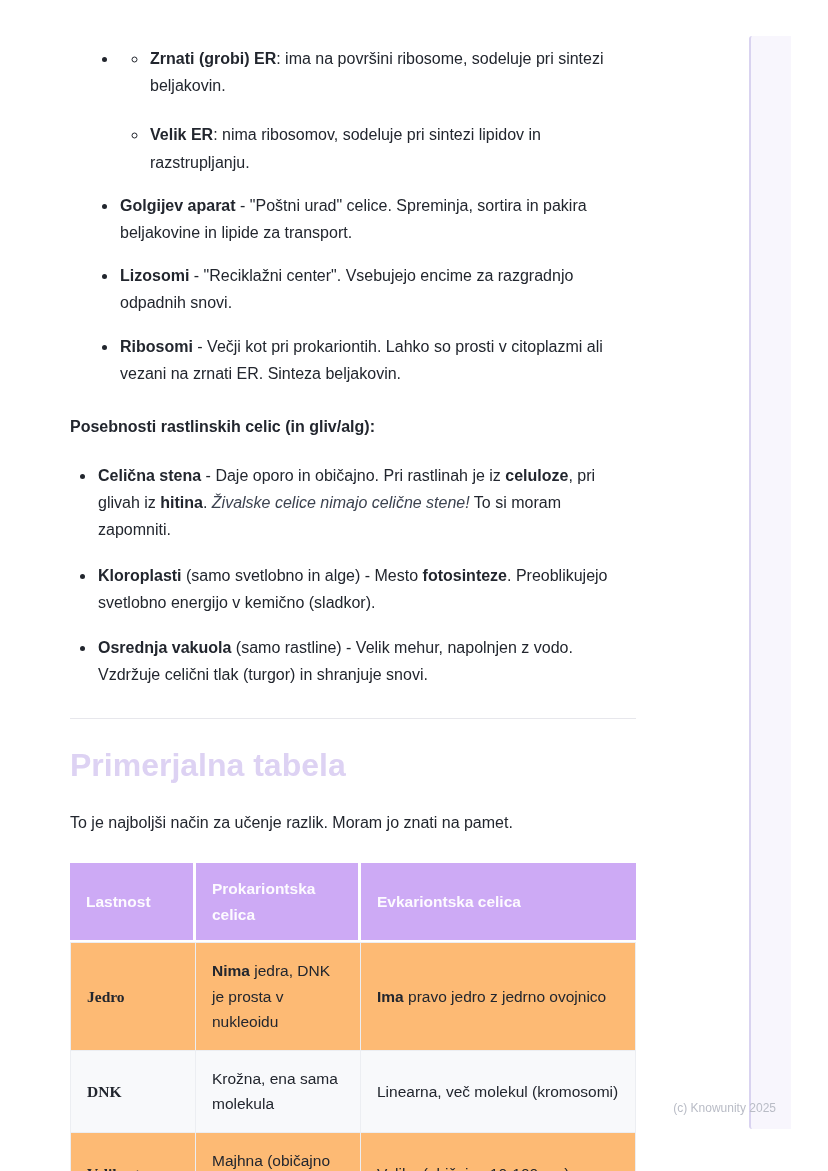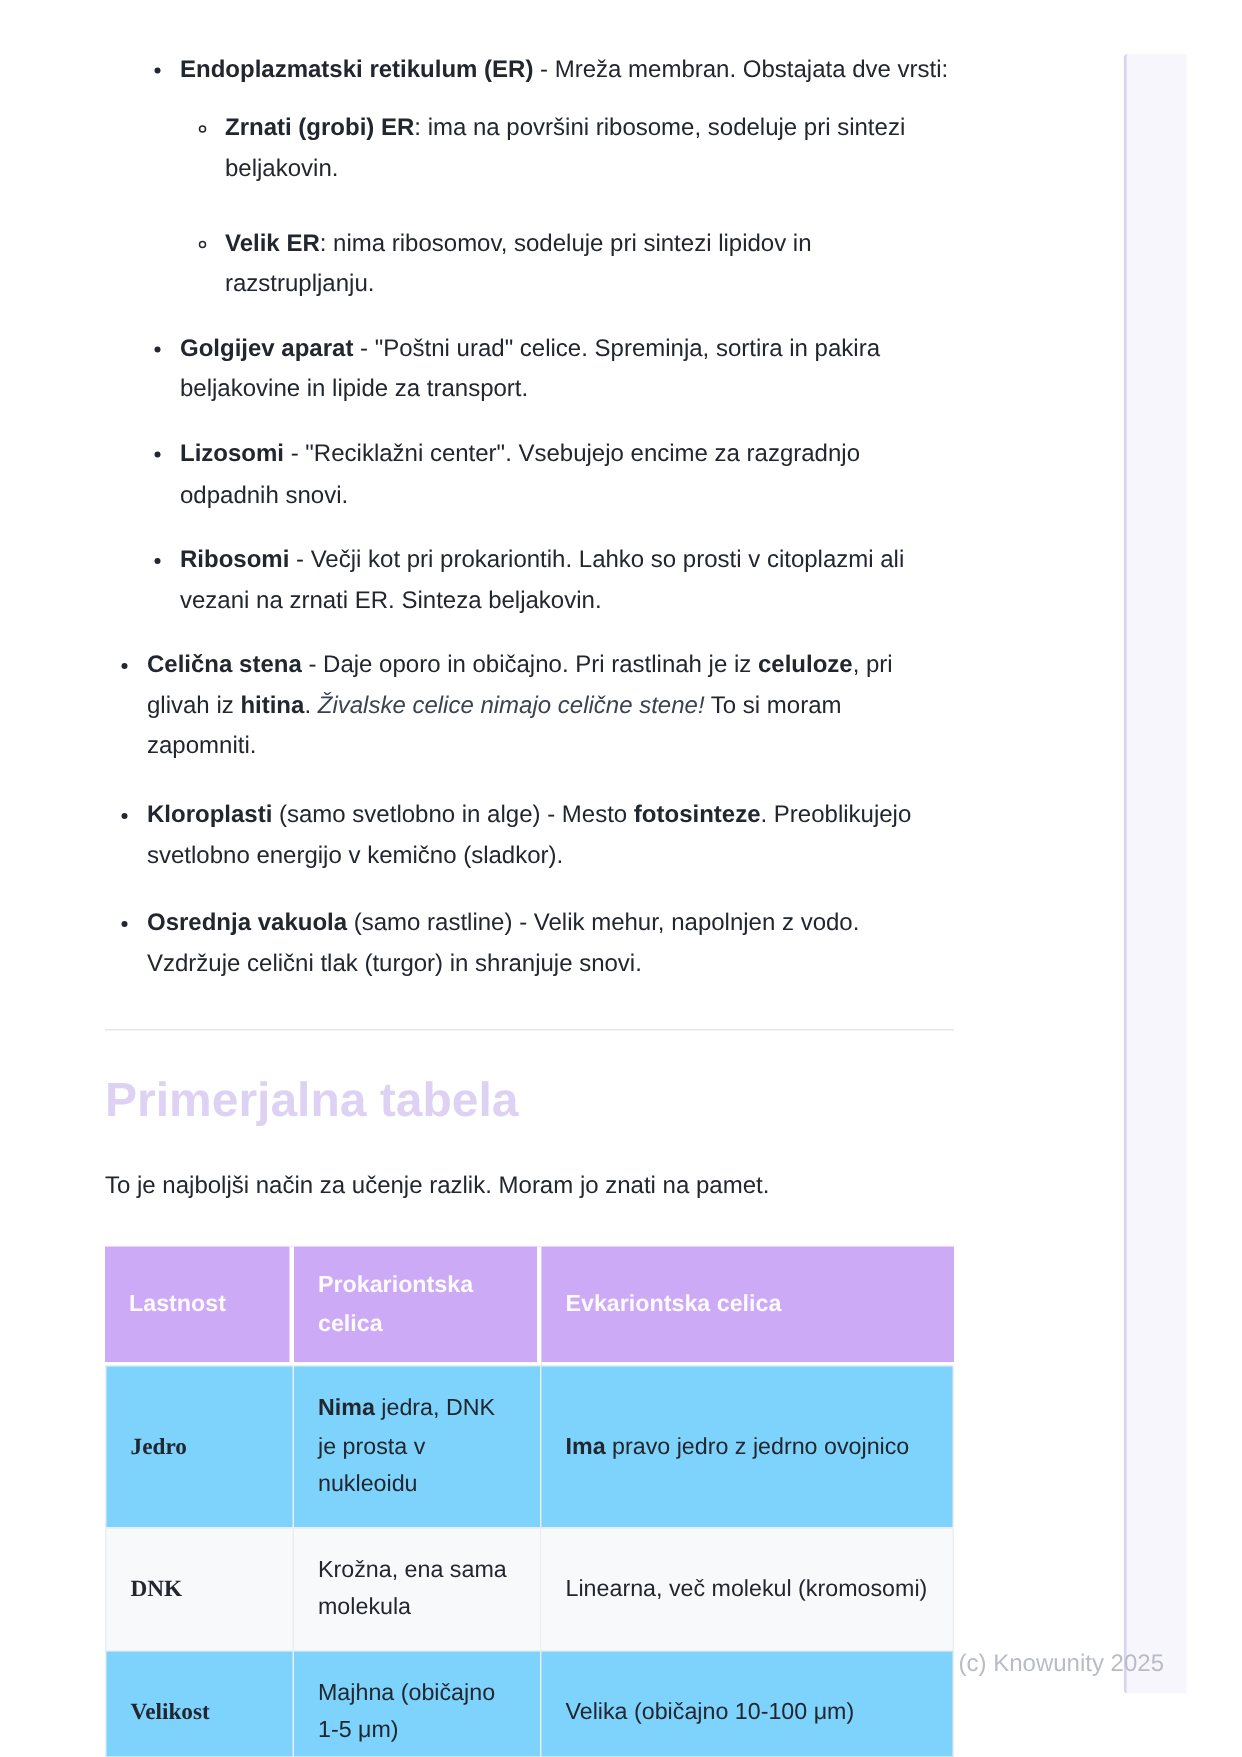--- a/index.html
+++ b/index.html
@@ -91,73 +91,73 @@
     vertical-align: middle;
     border-right: 3px solid #ffffff;
     border-bottom: 2px solid #ffffff;
   }
   table.compare th:last-child { border-right: none; }
   table.compare td {
     padding: 15px 16px;
     vertical-align: middle;
     border-bottom: 1px solid var(--cell-border);
     border-right: 1px solid var(--cell-border);
-    background: #7dd3fc;
+    background: #fdba74;
   }
   table.compare td:first-child { border-left: 1px solid var(--cell-border); font-weight: 700; font-family: Liberation Serif, serif; }
   table.compare tr.alt td { background: var(--row-alt-bg); }
   table.compare tbody tr:first-child td { border-top: 1px solid var(--cell-border); }
 
   .side-strip {
     position: absolute;
     left: 749px;
     top: 36px;
     width: 42px;
     height: 1093px;
     background: var(--side-strip-bg);
     border-left: 2px solid var(--side-strip-edge);
     border-radius: 3px 0 0 3px;
   }
   .watermark {
     position: absolute;
     top: 1101px;
     right: 52px;
-    font-size: 16px;
+    font-size: 12px;
     color: var(--watermark);
     z-index: 2;
   }
 </style>
 </head>
 <body>
 
 <div class="content">
 
   <ul class="organelles">
     <li>
-      <span><span class="b">Endoplazmatski retikulum (ER)</span><span> - Mreža membran. Obstajata dve vrsti:</span></span>
       <ul class="sub">
         <li>
           <span><span class="b">Zrnati (grobi) ER</span><span>: ima na površini ribosome, sodeluje pri sintezi beljakovin.</span></span>
         </li>
         <li>
           <span><span class="b">Velik ER</span><span>: nima ribosomov, sodeluje pri sintezi lipidov in razstrupljanju.</span></span>
         </li>
       </ul>
     </li>
     <li>
       <span><span class="b">Golgijev aparat</span><span> - "Poštni urad" celice. Spreminja, sortira in pakira beljakovine in lipide za transport.</span></span>
     </li>
     <li>
       <span><span class="b">Lizosomi</span><span> - "Reciklažni center". Vsebujejo encime za razgradnjo odpadnih snovi.</span></span>
     </li>
     <li>
       <span><span class="b">Ribosomi</span><span> - Večji kot pri prokariontih. Lahko so prosti v citoplazmi ali vezani na zrnati ER. Sinteza beljakovin.</span></span>
     </li>
   </ul>
 
+  <p class="plant-heading">Posebnosti rastlinskih celic (in gliv/alg):</p>
 
   <ul class="plant">
     <li>
       <span><span class="b">Celična stena</span><span> - Daje oporo in običajno. Pri rastlinah je iz </span><span class="b">celuloze</span><span>, pri glivah iz </span><span class="b">hitina</span><span>. </span><span class="i">Živalske celice nimajo celične stene!</span><span> To si moram zapomniti.</span></span>
     </li>
     <li>
       <span><span class="b">Kloroplasti</span><span> (samo svetlobno in alge) - Mesto </span><span class="b">fotosinteze</span><span>. Preoblikujejo svetlobno energijo v kemično (sladkor).</span></span>
     </li>
     <li>
       <span><span class="b">Osrednja vakuola</span><span> (samo rastline) - Velik mehur, napolnjen z vodo. Vzdržuje celični tlak (turgor) in shranjuje snovi.</span></span>

